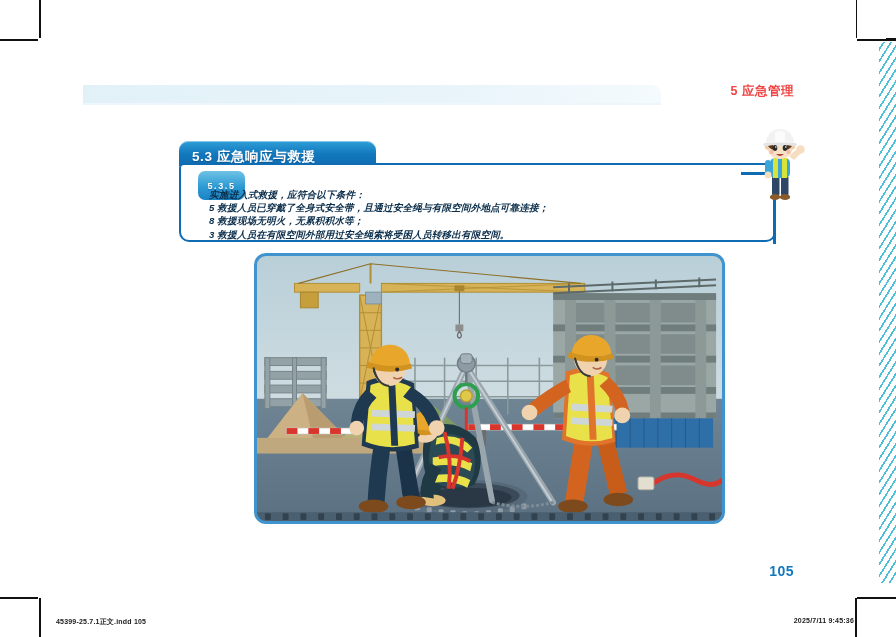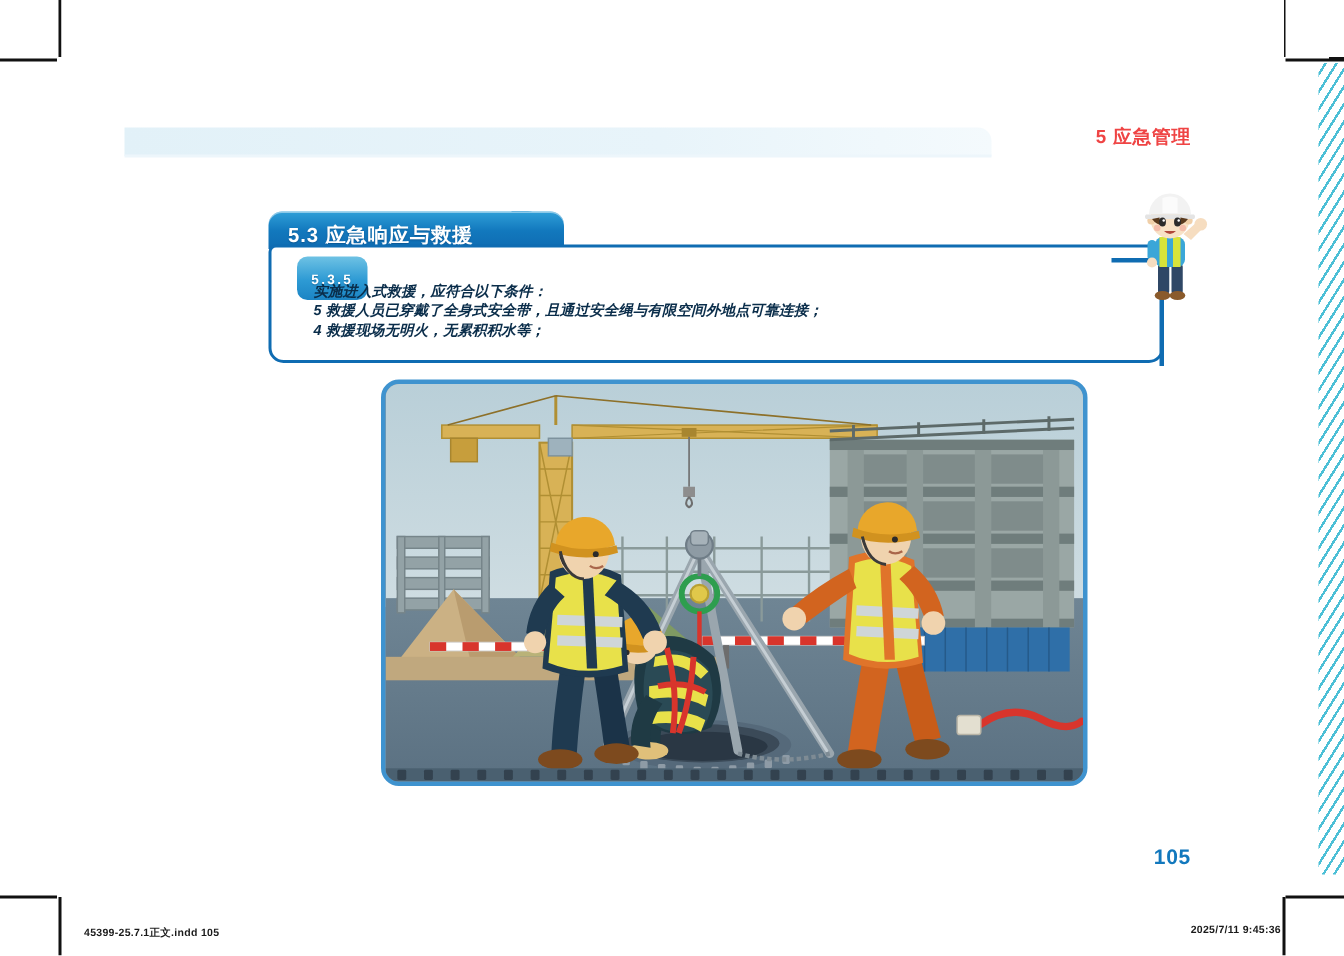--- a/index.html
+++ b/index.html
@@ -283,21 +283,22 @@
   <div class="pill-tail"></div>
   <div class="section-pill">
     <span class="section-pill-text">5.3 应急响应与救援</span>
   </div>
 
   <div class="content-box">
     <div class="num-badge">5.3.5</div>
     <div class="body-text">
       <div class="body-line">实施进入式救援，应符合以下条件：</div>
       <div class="body-line">5 救援人员已穿戴了全身式安全带，且通过安全绳与有限空间外地点可靠连接；</div>
-      <div class="body-line">4 救援现场无明火，无累积积水等；</div>
+      <div class="body-line">8 救援现场无明火，无累积积水等；</div>
+      <div class="body-line">3 救援人员在有限空间外部用过安全绳索将受困人员转移出有限空间。</div>
     </div>
   </div>
 
   <div class="conn-h"></div>
   <div class="conn-v"></div>
 
   <div class="mascot">
     <svg viewBox="0 0 54 76" width="54" height="76" xmlns="http://www.w3.org/2000/svg">
 
       <path d="M36 30 L45 22 L49 26 L41 34 Z" fill="#f6ddc0"></path>

